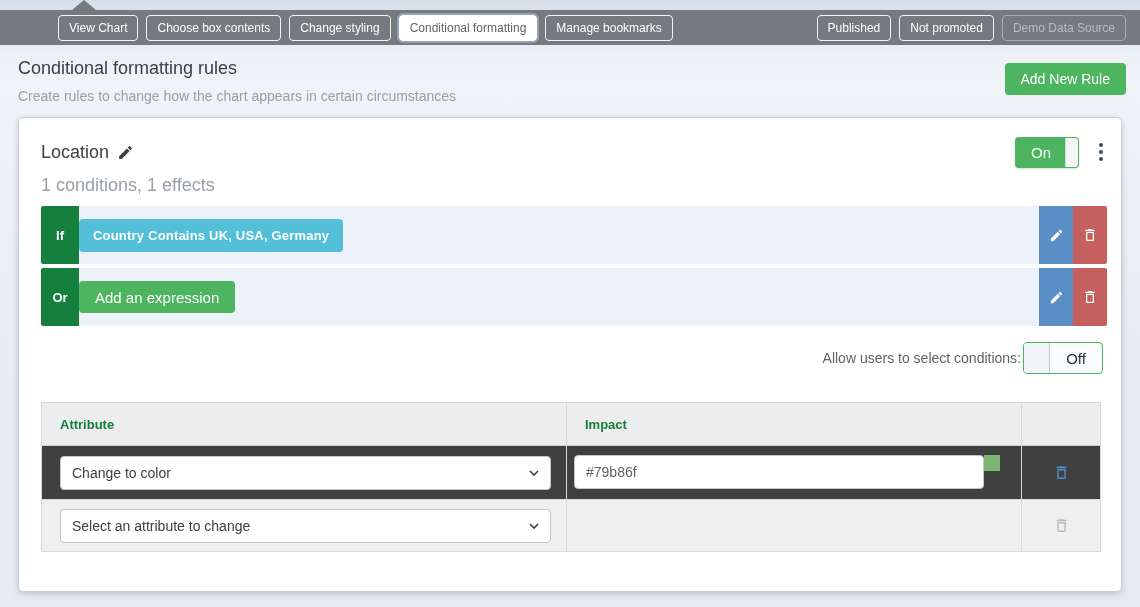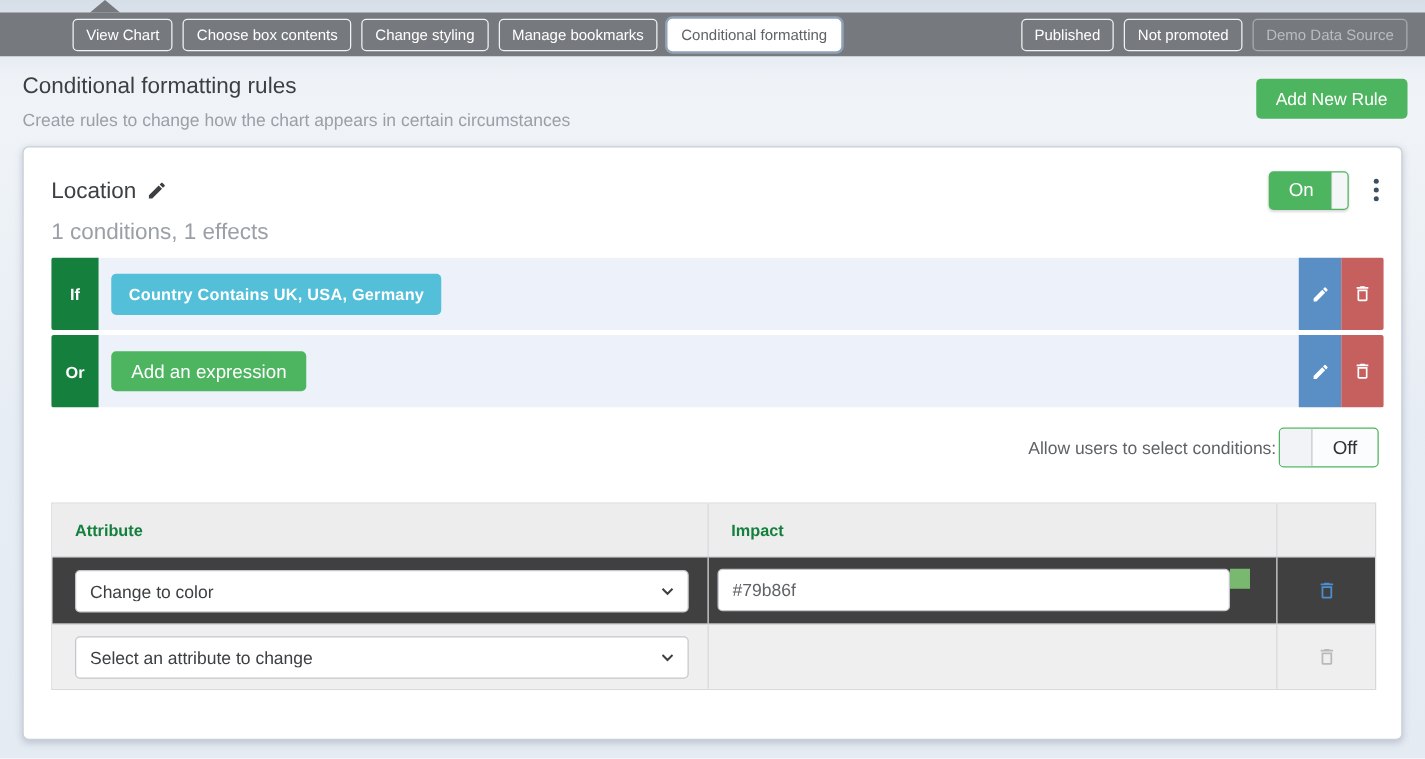--- a/index.html
+++ b/index.html
@@ -76,21 +76,21 @@
   
   .cond-row {
     margin:10px 16px 4px 22px; width:1066px; height:58px;
     display:flex; align-items:stretch; border-radius:2px; overflow:hidden;
   }
   .cond-row + .cond-row { margin-top:4px; }
   .cond-label {
     width:38px; background:#15803d; color:#ffffff; font-size:13px; font-weight:bold;
     display:flex; align-items:center; justify-content:center; flex:none;
   }
-  .cond-body { flex:1; background:#edf2fa; display:flex; align-items:center; padding-left:10px; }
+  .cond-body { flex:1; background:#edf2fa; display:flex; align-items:center; }
   .cond-chip {
     background:#53bfd8; color:#ffffff; font-size:13px; font-weight:bold;
     padding:9px 14px; border-radius:4px; cursor:pointer; letter-spacing:0.2px;
   }
   .add-expression { height:32px; padding:0 16px; font-size:15px; border-radius:4px; }
   .act-btn {
     width:34px; border:none; cursor:pointer; flex:none;
     display:flex; align-items:center; justify-content:center; color:#ffffff;
   }
   .act-edit { background:#5a8fc6; }
@@ -147,22 +147,22 @@
 
 <div id="app">
 
   <div class="caret"></div>
 
   <div class="toolbar">
     <div class="tb-group left">
       <button class="tb-btn">View Chart</button>
       <button class="tb-btn">Choose box contents</button>
       <button class="tb-btn">Change styling</button>
+      <button class="tb-btn active">Conditional formatting</button>
       <button class="tb-btn">Manage bookmarks</button>
-      <button class="tb-btn active">Conditional formatting</button>
     </div>
     <div class="tb-group right">
       <button class="tb-btn">Published</button>
       <button class="tb-btn">Not promoted</button>
       <button class="tb-btn dimmed">Demo Data Source</button>
     </div>
   </div>
 
   <div class="page-title">Conditional formatting rules</div>
   <div class="page-subtitle">Create rules to change how the chart appears in certain circumstances</div>

